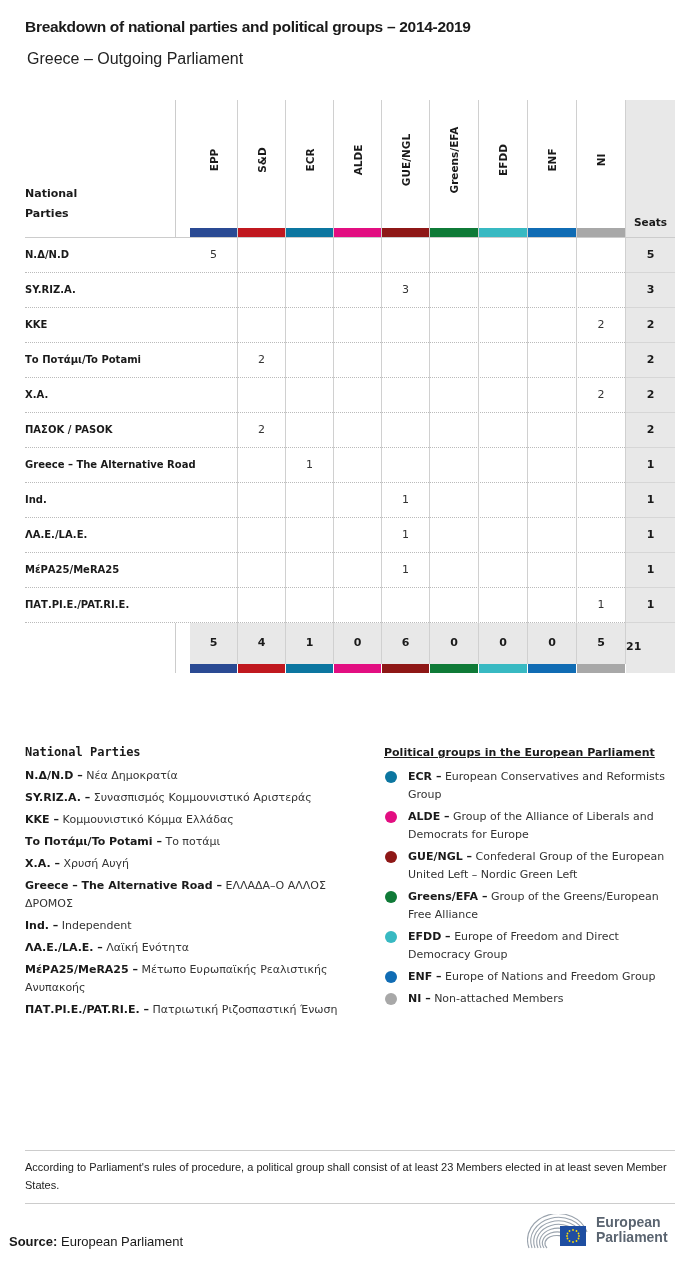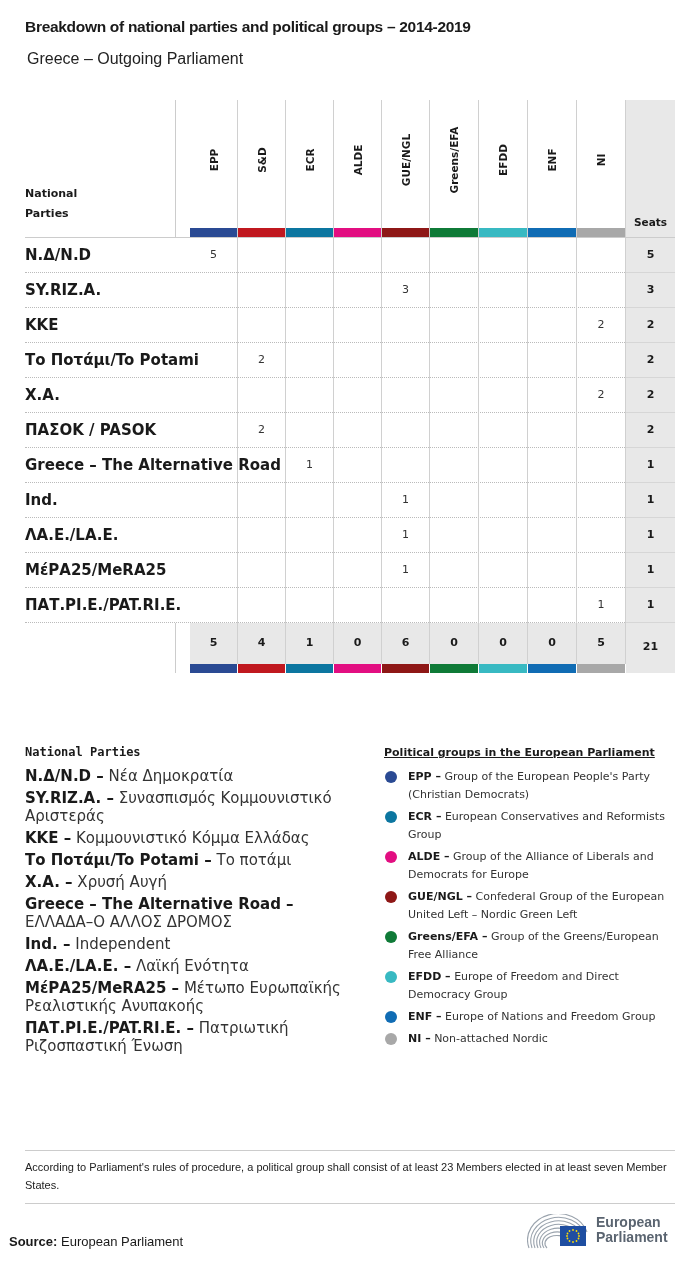--- a/index.html
+++ b/index.html
@@ -14,33 +14,33 @@
   .hdr-vline { position: absolute; left: 150px; top: 0; width: 1px; height: 137px; background: #ccc; }
   .hdr-col { position: absolute; top: 0; height: 137px; border-right: 1px solid #d0d0d0; }
   .hdr-col .lbl { position: absolute; left: 50%; top: 60px; transform: translate(-50%, -50%) rotate(-90deg); font-size: 10.5px; font-weight: bold; white-space: nowrap; }
   .hdr-col .bar { position: absolute; left: 0; right: 0; bottom: 0; height: 9px; }
   .hdr-seats { position: absolute; top: 0; left: 601px; width: 49px; height: 137px; background: #e8e8e8; }
   .hdr-seats span { position: absolute; bottom: 9px; left: 0; right: 0; text-align: center; font-size: 10.5px; font-weight: bold; }
   .hdr-baseline { position: absolute; left: 0; top: 137px; width: 650px; height: 1px; background: #ccc; }
 
   .rows { position: absolute; left: 0; top: 138px; width: 650px; }
   .row { position: relative; height: 35px; border-bottom: 1px dotted #bbb; }
-  .row .pname { position: absolute; left: 0; top: 0; line-height: 34px; font-size: 15px; font-weight: bold; white-space: nowrap; }
+  .row .pname { position: absolute; left: 0; top: 0; line-height: 34px; font-size: 10px; font-weight: bold; white-space: nowrap; }
   .row .cell { position: absolute; top: 0; height: 35px; line-height: 34px; text-align: center; font-size: 11px; border-right: 1px solid #d0d0d0; color: #333; }
   .row .seat { position: absolute; top: 0; left: 601px; width: 49px; height: 35px; line-height: 34px; background: #e8e8e8; text-align: center; font-size: 11px; font-weight: bold; border-bottom: 1px solid #d6d6d6; }
 
   .totals { position: absolute; left: 0; top: 523px; width: 650px; height: 50px; }
   .totals .tvline { position: absolute; left: 150px; top: 0; width: 1px; height: 50px; background: #ccc; }
   .totals .tcell { position: absolute; top: 0; height: 41px; line-height: 40px; background: #e8e8e8; text-align: center; font-size: 11px; font-weight: bold; border-right: 1px solid #d0d0d0; }
   .totals .tbar { position: absolute; top: 41px; height: 9px; border-right: 1px solid #fff; }
-  .totals .tseat { position: absolute; top: 0; left: 601px; width: 49px; height: 50px; line-height: 48px; background: #e8e8e8; text-align: center; font-size: 11px; font-weight: bold; }
+  .totals .tseat { position: absolute; top: 0; left: 601px; width: 49px; height: 50px; line-height: 48px; background: #e8e8e8; text-align: left; font-size: 11px; font-weight: bold; }
 
   .np-legend { position: absolute; left: 25px; top: 745px; width: 320px; }
   .np-legend h3 { font-family: "DejaVu Sans Mono", monospace; font-size: 12px; font-weight: bold; margin-bottom: 8px; }
-  .np-item { font-size: 15px; line-height: 18px; margin-bottom: 4px; color: #333; }
+  .np-item { font-size: 11px; line-height: 18px; margin-bottom: 4px; color: #333; }
   .np-item b { color: #1a1a1a; }
 
   .pg-legend { position: absolute; left: 384px; top: 746px; width: 295px; }
   .pg-legend h3 { font-size: 11px; font-weight: bold; margin-bottom: 9px; text-decoration: underline; }
   .pg-item { position: relative; padding-left: 24px; font-size: 11px; line-height: 18px; margin-bottom: 4px; color: #333; }
   .pg-item .dot { position: absolute; left: 1px; top: 3px; width: 12px; height: 12px; border-radius: 50%; }
   .pg-item b { color: #1a1a1a; }
 
   .hr1 { position: absolute; left: 25px; top: 1150px; width: 650px; height: 1px; background: #ccc; }
   .note { position: absolute; left: 25px; top: 1158px; width: 650px; font-size: 11px; line-height: 18px; color: #222; font-family: "Liberation Sans", sans-serif; }
@@ -289,28 +289,27 @@
       <div class="np-item"><b>Ind. –</b> <span>Independent</span></div>
       <div class="np-item"><b>ΛΑ.Ε./LA.E. –</b> <span>Λαϊκή Ενότητα</span></div>
       <div class="np-item"><b>ΜέΡΑ25/MeRA25 –</b> <span>Μέτωπο Ευρωπαϊκής Ρεαλιστικής Ανυπακοής</span></div>
       <div class="np-item"><b>ΠΑΤ.ΡΙ.Ε./PAT.RI.E. –</b> <span>Πατριωτική Ριζοσπαστική Ένωση</span></div>
     </div>
 </div>
 
 <div class="pg-legend">
   <h3>Political groups in the European Parliament</h3>
   <div id="pg-items">
-      <div class="pg-item"><span class="dot" style="background: rgb(42, 74, 147);"></span><b>EPP –</b> <span>Group of the European People's Party (Christian Democrats)</span></div>
       <div class="pg-item"><span class="dot" style="background: rgb(12, 118, 160);"></span><b>ECR –</b> <span>European Conservatives and Reformists Group</span></div>
       <div class="pg-item"><span class="dot" style="background: rgb(226, 14, 129);"></span><b>ALDE –</b> <span>Group of the Alliance of Liberals and Democrats for Europe</span></div>
       <div class="pg-item"><span class="dot" style="background: rgb(142, 23, 22);"></span><b>GUE/NGL –</b> <span>Confederal Group of the European United Left – Nordic Green Left</span></div>
       <div class="pg-item"><span class="dot" style="background: rgb(15, 122, 55);"></span><b>Greens/EFA –</b> <span>Group of the Greens/European Free Alliance</span></div>
       <div class="pg-item"><span class="dot" style="background: rgb(56, 185, 194);"></span><b>EFDD –</b> <span>Europe of Freedom and Direct Democracy Group</span></div>
       <div class="pg-item"><span class="dot" style="background: rgb(16, 108, 180);"></span><b>ENF –</b> <span>Europe of Nations and Freedom Group</span></div>
-      <div class="pg-item"><span class="dot" style="background: rgb(168, 168, 168);"></span><b>NI –</b> <span>Non-attached Nordic</span></div>
+      <div class="pg-item"><span class="dot" style="background: rgb(168, 168, 168);"></span><b>NI –</b> <span>Non-attached Members</span></div>
     </div>
 </div>
 
 <div class="hr1"></div>
 <div class="note">According to Parliament's rules of procedure, a political group shall consist of at least 23 Members elected in at least seven Member States.</div>
 <div class="hr2"></div>
 <div class="source"><b>Source:</b><span> European Parliament</span></div>
 
 <div class="logo">
   <svg class="hemicycle" viewBox="0 0 62 36">

